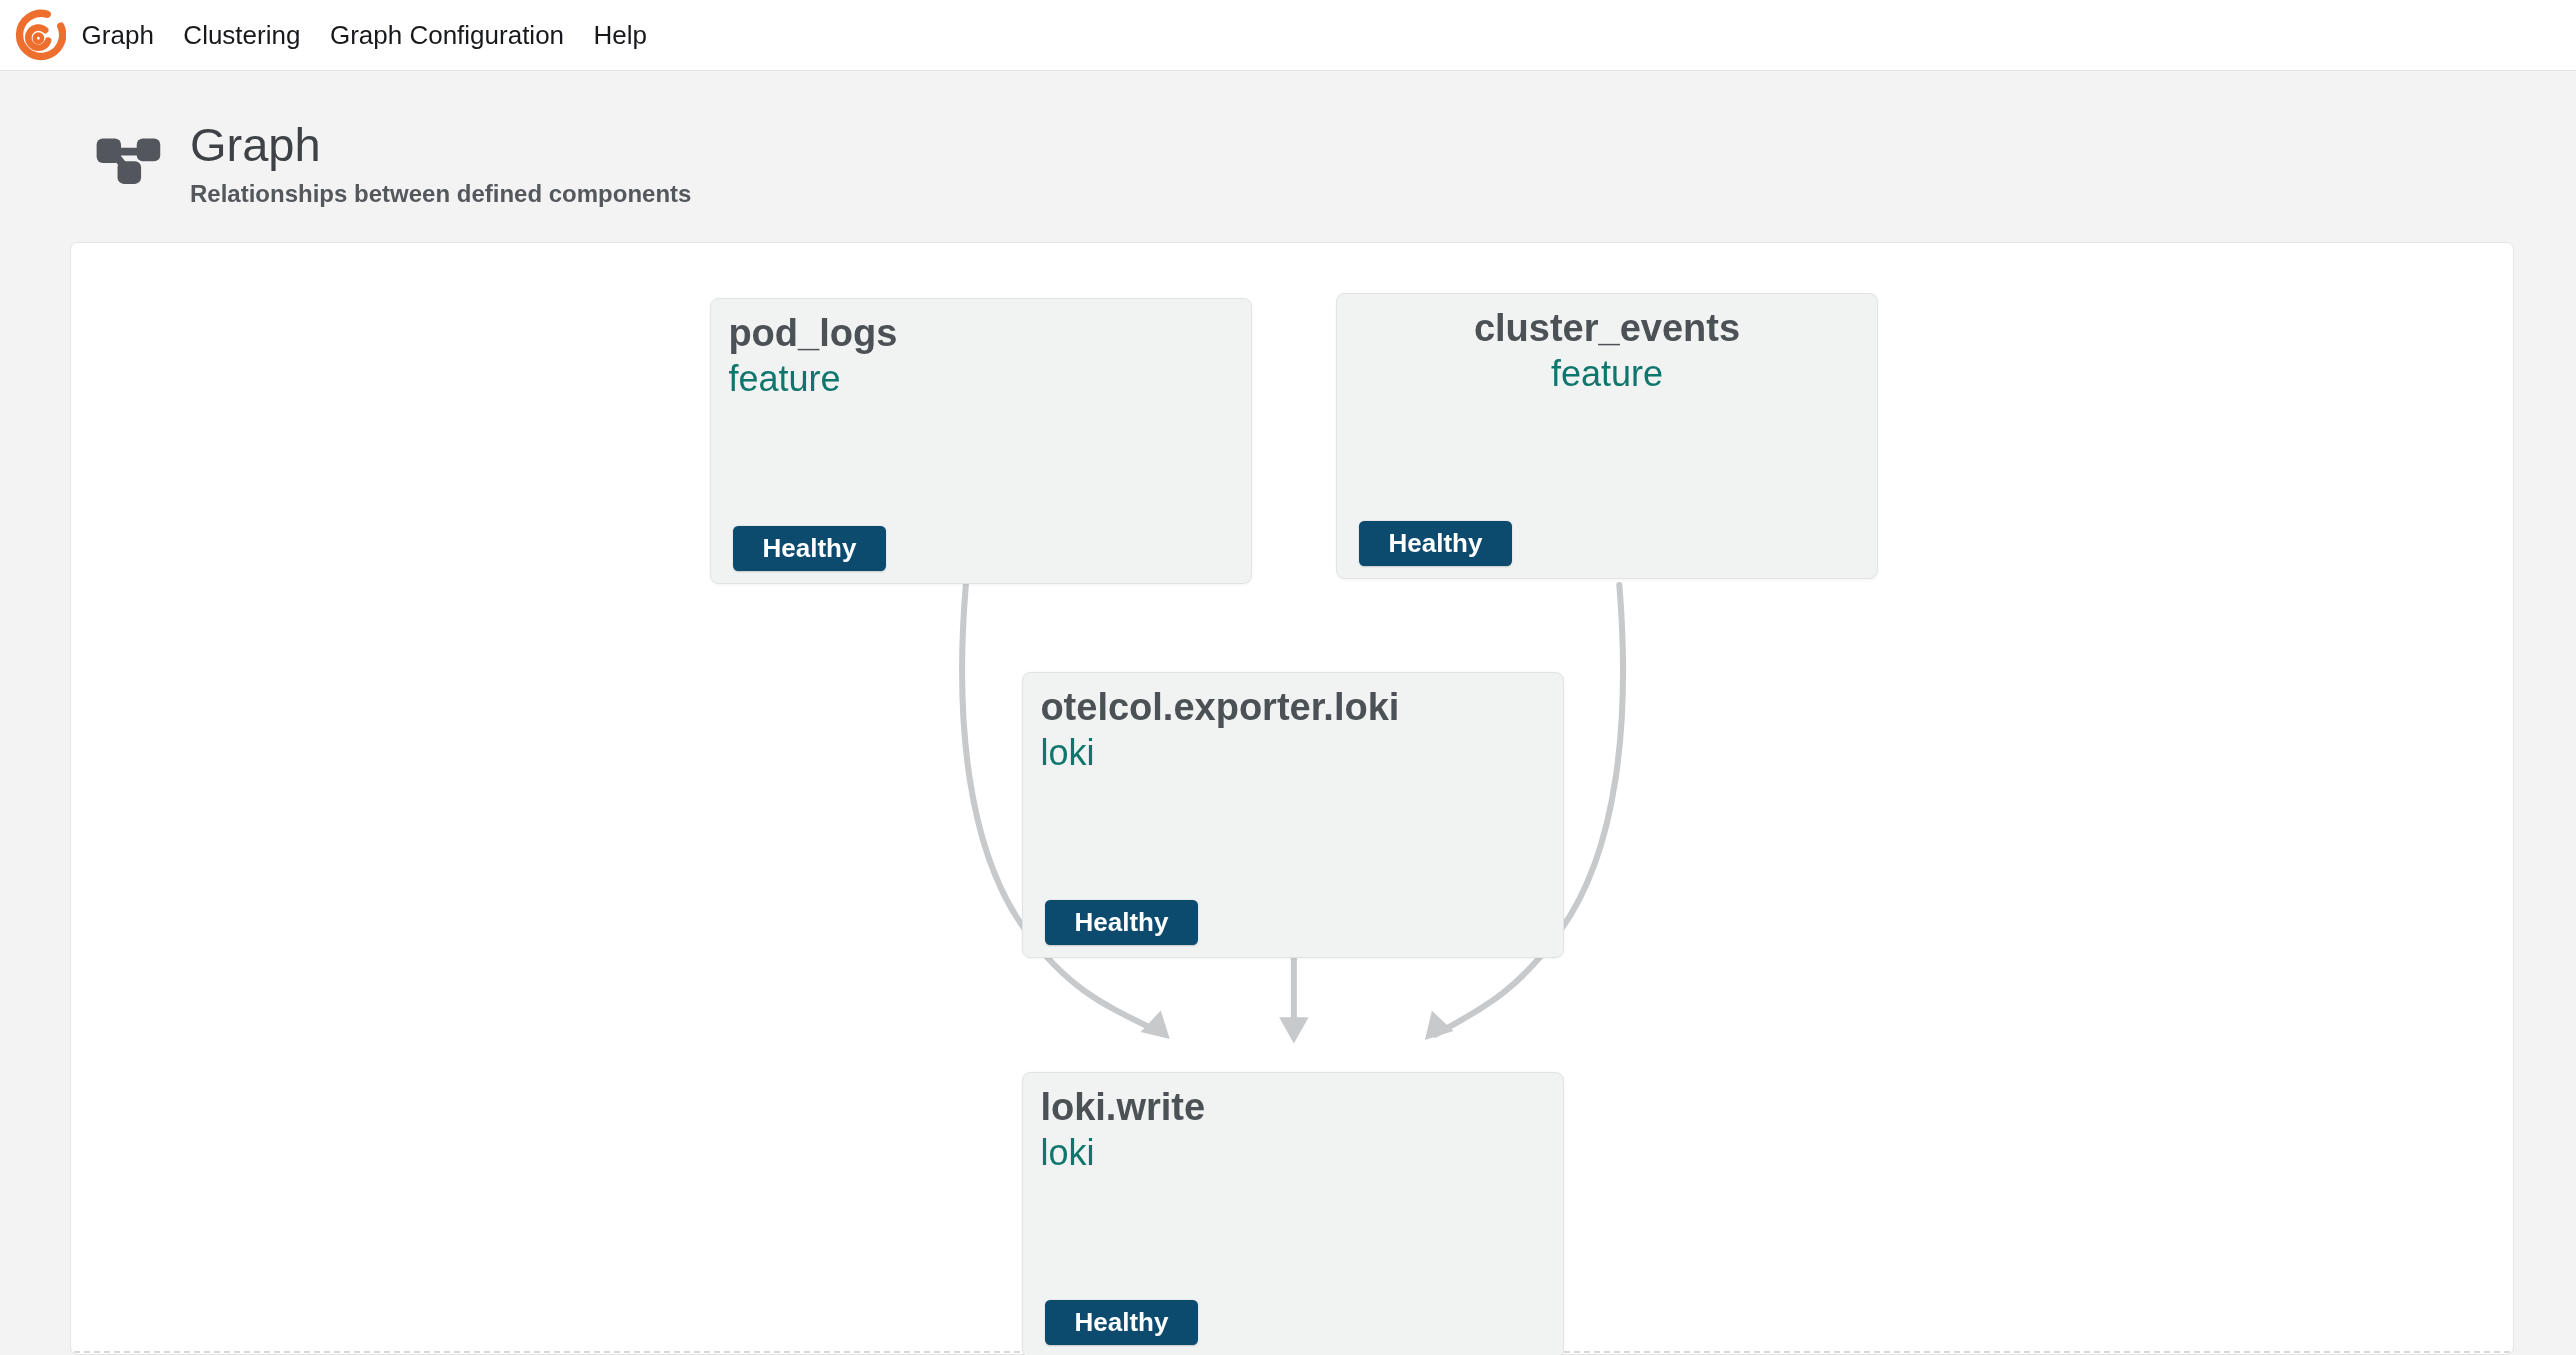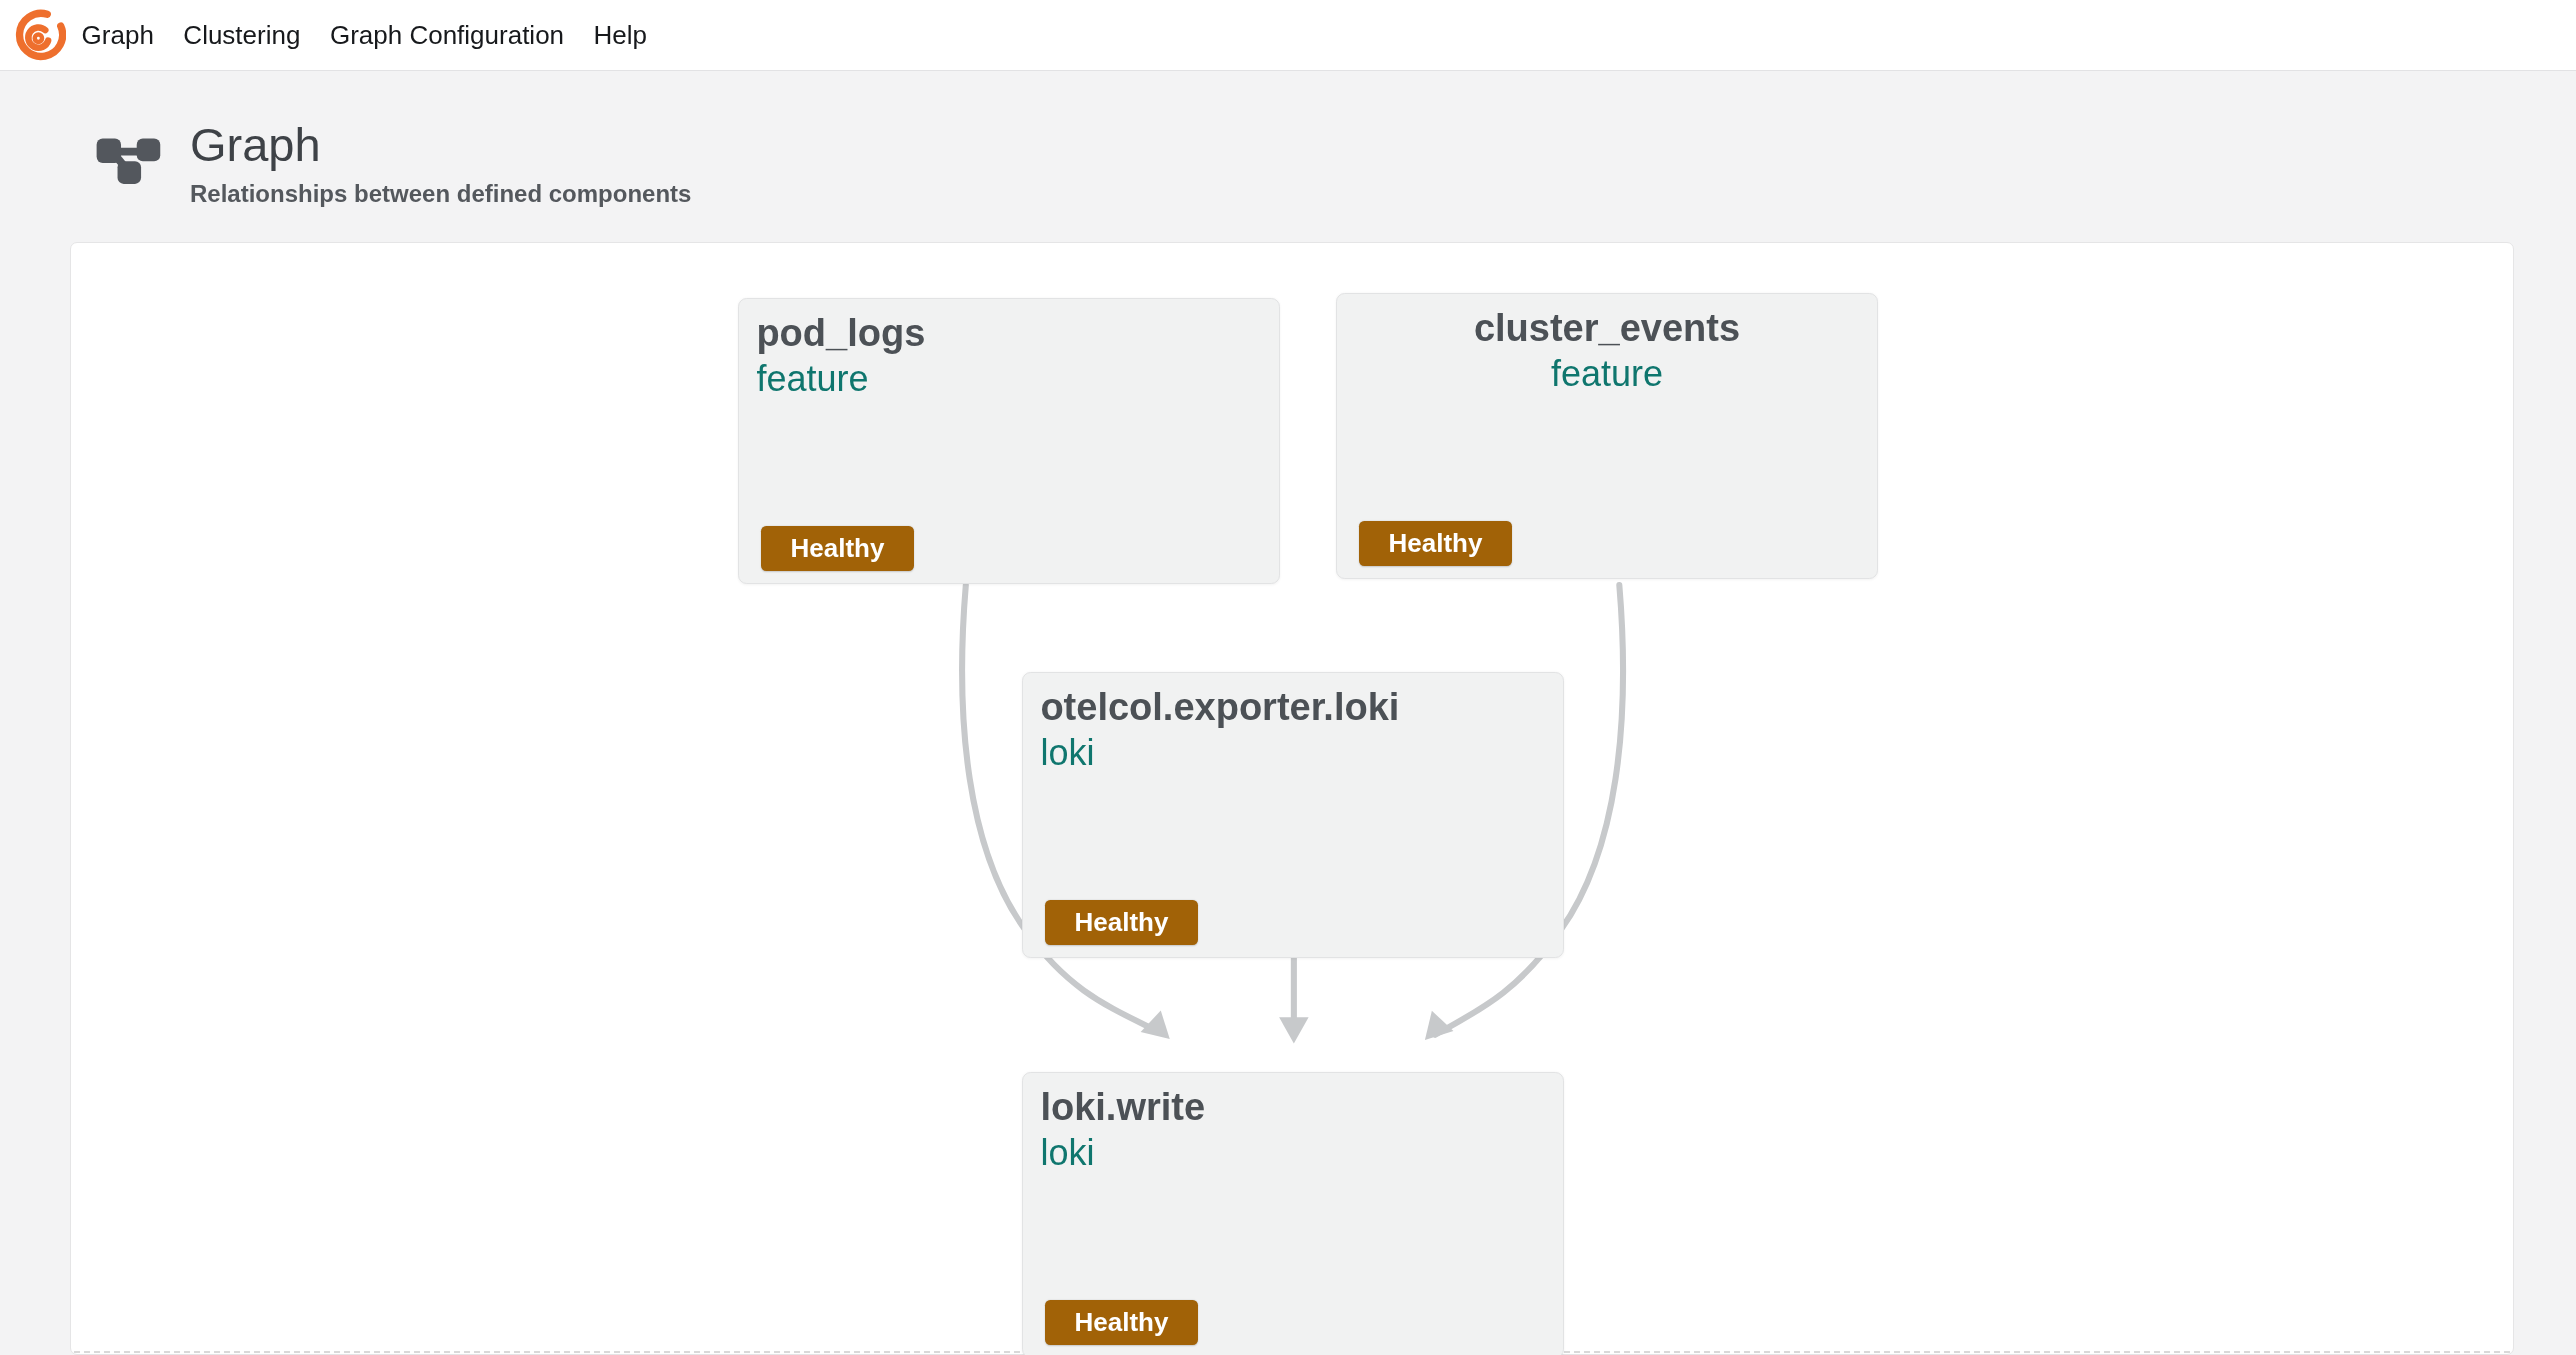--- a/index.html
+++ b/index.html
@@ -43,26 +43,26 @@
   .node {
     position:absolute; width:542px; height:286px; z-index:2;
     background:#f1f2f2; border:1.7px solid #e2e3e4; border-radius:8.7px;
     box-shadow:0 0.9px 2.6px rgba(0,0,0,.05);
     padding:12px 17.4px; cursor:pointer;
   }
   .node-title { font-size:38px; font-weight:700; color:#4c5156; line-height:1.2; }
   .node-sub   { font-size:36px; font-weight:400; color:#0f766e; line-height:1.15; margin-top:1.7px; }
   .badge {
     position:absolute; left:22px; bottom:12px; width:153px; height:45px;
-    background:#a16207; color:#ffffff; border-radius:5.2px;
+    background:#0c4a6e; color:#ffffff; border-radius:5.2px;
     font-size:26px; font-weight:700;
     display:flex; align-items:center; justify-content:center;
     box-shadow:0 0.9px 1.7px rgba(0,0,0,.18);
   }
-  .n-pod   { left:639px;  top:55px;margin-left:28px;  }
+  .n-pod   { left:639px;  top:55px;  }
   .n-clu   { left:1265px; top:50px;text-align:center;  }
   .n-otel  { left:951px; top:429px; }
   .n-loki  { left:951px; top:829px; }
 </style>
 </head>
 <body>
 
 <div class="navbar">
   <svg class="logo" viewBox="0 0 64 64">
     <g fill="none" stroke="#ee6f2d" stroke-linecap="round">

